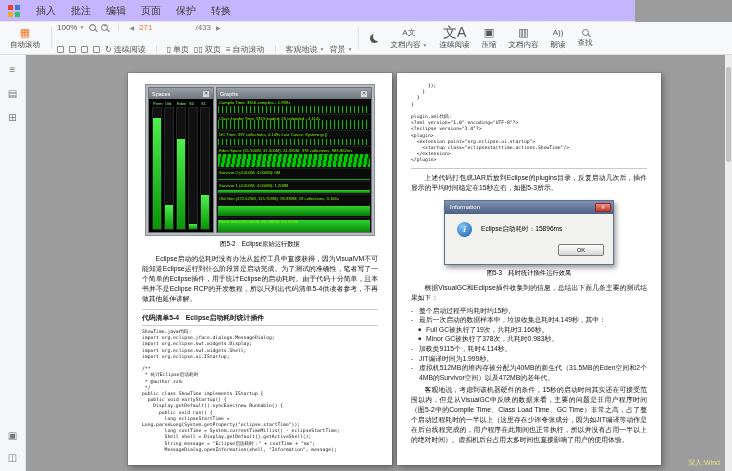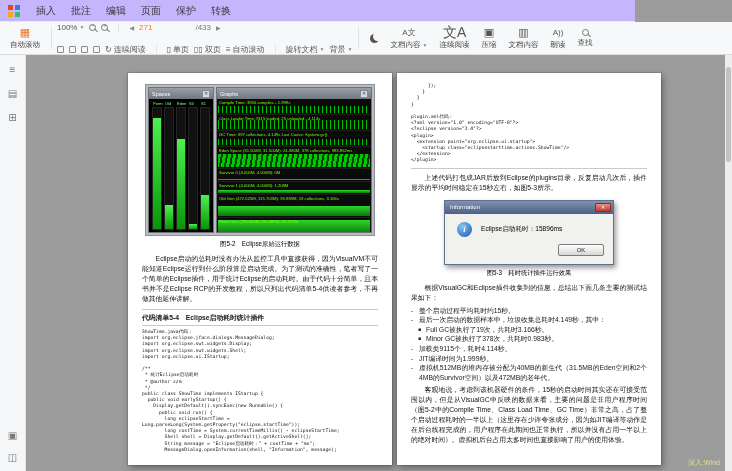--- a/index.html
+++ b/index.html
@@ -168,21 +168,21 @@
       <span class="mini-btn">
         <span>▯▯</span>
           <span>双页</span>
       </span>
       <span class="mini-btn">
         <span>≡</span>
           <span>自动滚动</span>
       </span>
       <span class="tb-div" style="height:8px"></span>
       <span class="mini-btn">
-        <span>旋转文档</span>
+        <span>客观地说</span>
           <span class="caret">▼</span>
       </span>
       <span class="mini-btn">
         <span>背景</span>
           <span class="caret">▼</span>
       </span>
     </div>
   </div>
 
   <div class="tb-div"></div>

